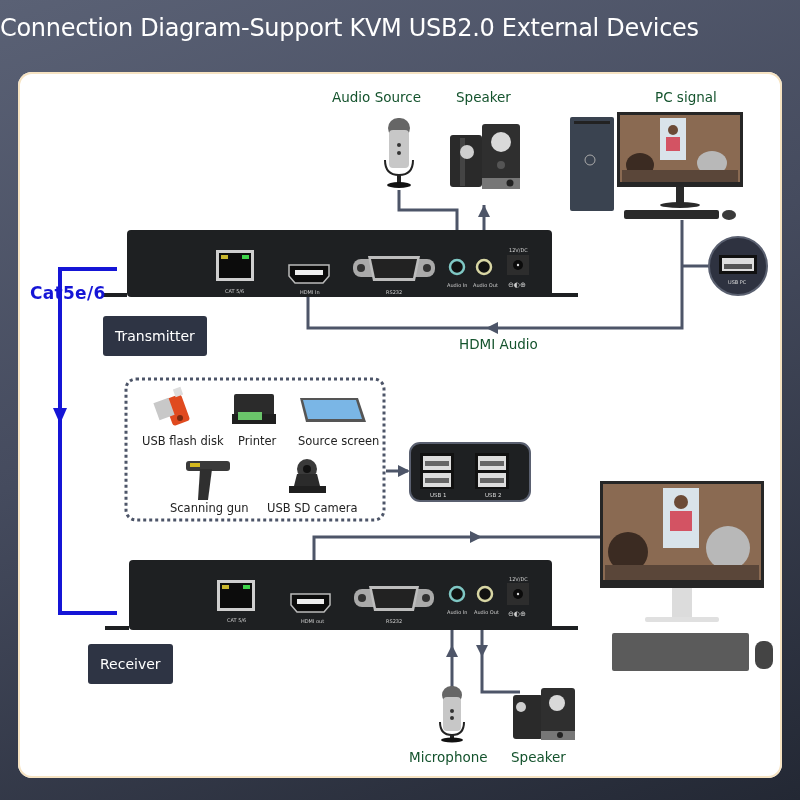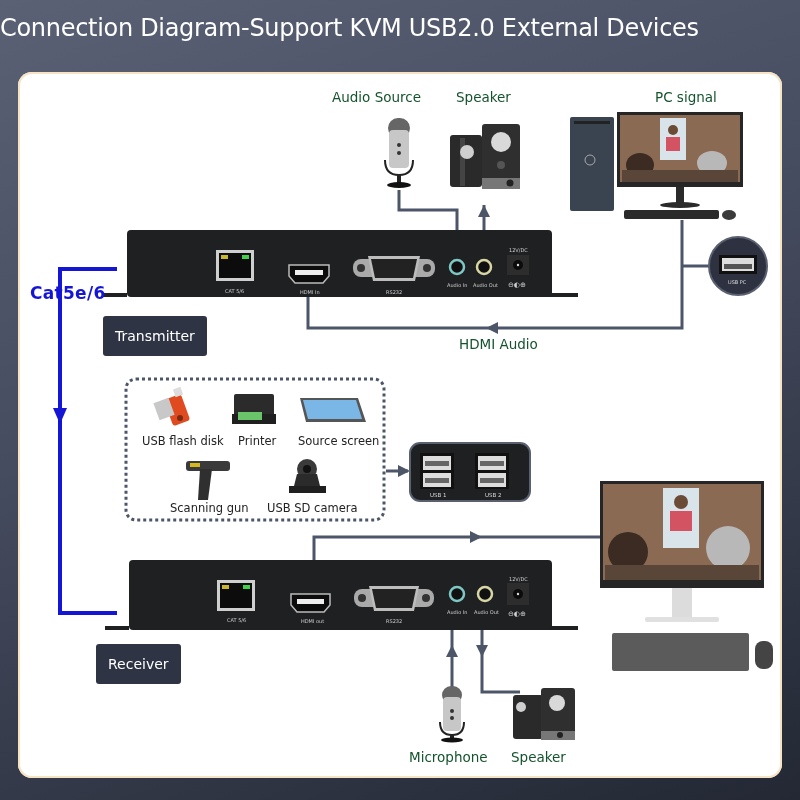--- a/index.html
+++ b/index.html
@@ -270,21 +270,21 @@
   </g>
 </svg>
 
 <div class="cat" style="left:30px;top:244px;">Cat5e/6</div>
 
 <div class="lbl" style="left:332px;top:89px;">Audio Source</div>
 <div class="lbl" style="left:456px;top:89px;">Speaker</div>
 <div class="lbl" style="left:643px;top:89px;margin-left:12px;">PC signal</div>
 
 <div class="tag" style="left:103px;top:316px;">Transmitter</div>
-<div class="tag" style="left:96px;top:644px;">Receiver</div>
+<div class="tag" style="left:88px;top:644px;">Receiver</div>
 
 <div class="lbl" style="left:459px;top:336px;">HDMI Audio</div>
 
 <div style="position:absolute;left:0;top:0;font-size:5px;color:#cfcfcf;">
   <span style="position:absolute;left:225px;top:288px;white-space:nowrap;">CAT 5/6</span>
   <span style="position:absolute;left:300px;top:289px;white-space:nowrap;">HDMI In</span>
   <span style="position:absolute;left:386px;top:289px;white-space:nowrap;">RS232</span>
   <span style="position:absolute;left:447px;top:282px;white-space:nowrap;">Audio In</span>
   <span style="position:absolute;left:473px;top:282px;white-space:nowrap;">Audio Out</span>
   <span style="position:absolute;left:509px;top:247px;white-space:nowrap;">12V/DC</span>

